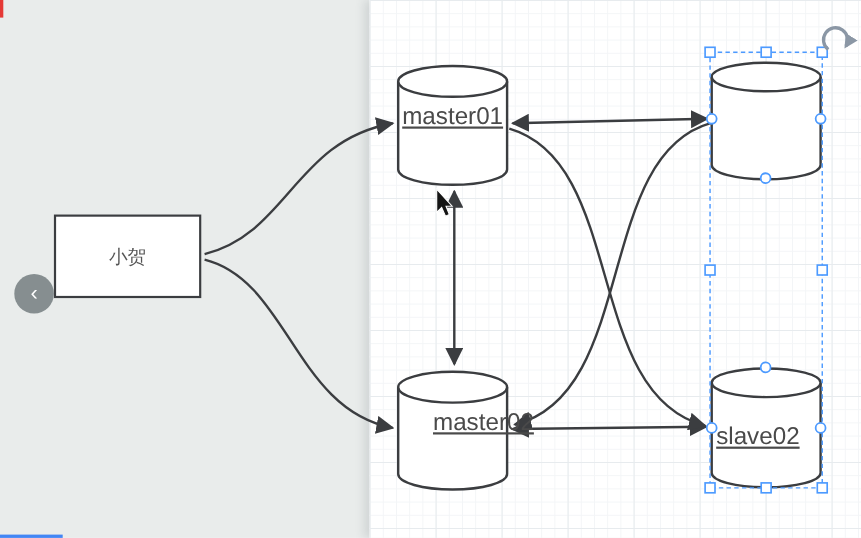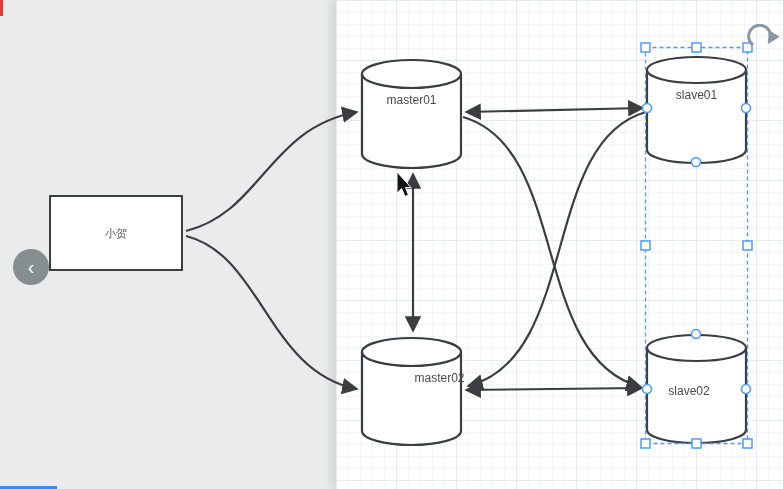--- a/index.html
+++ b/index.html
@@ -20,29 +20,30 @@
       linear-gradient(to right,  #f3f5f7 1px, transparent 1px),
       linear-gradient(to bottom, #f3f5f7 1px, transparent 1px);
     background-size:60px 60px,60px 60px,12px 12px,12px 12px;
     box-shadow:-5px 0 8px rgba(50,60,70,0.13);
   }
   svg.layer{position:absolute;left:0;top:0;}
   .node-label{
     position:absolute;
     text-align:center;
     color:#4a4a4a;
-    font-size:12px;
+    font-size:22px;
     letter-spacing:0;
     user-select:none;
+    text-decoration:underline;
   }
   #client-node{
     position:absolute;left:49px;top:195px;width:130px;height:72px;
     background:#ffffff;border:2px solid #3b3d40;
     display:flex;align-items:center;justify-content:center;
-    color:#555;font-size:11px;
+    color:#555;font-size:17px;
   }
   #collapse-btn{
     position:absolute;left:13px;top:249px;width:36px;height:36px;
     border-radius:50%;
     background:rgba(120,129,131,0.88);
     color:#ffffff;
     display:flex;align-items:center;justify-content:center;
     font-size:20px;line-height:1;
     cursor:pointer;
   }
@@ -127,21 +128,20 @@
 
     <polygon points="397,172 397,193 401.5,188.5 405,196.5 408.5,195 405.5,187.5 411,187.5" fill="#151515" stroke="#ffffff" stroke-width="1"></polygon>
   </svg>
 
   <div id="client-node">
     <span>小贺</span>
   </div>
 
   <div class="node-label" style="left:362px;top:93px;width:99px;">master01</div>
   <div class="node-label" style="left:362px;top:371px;width:99px;padding-left:28px;">master02</div>
-  <div class="node-label" style="left:647px;top:88px;width:99px;">slave01</div>
   <div class="node-label" style="left:647px;top:384px;width:84px;">slave02</div>
 
   <div id="collapse-btn">
     <span>‹</span>
   </div>
 
   <div id="artifact-red"></div>
   <div id="artifact-blue"></div>
 
 </div>

